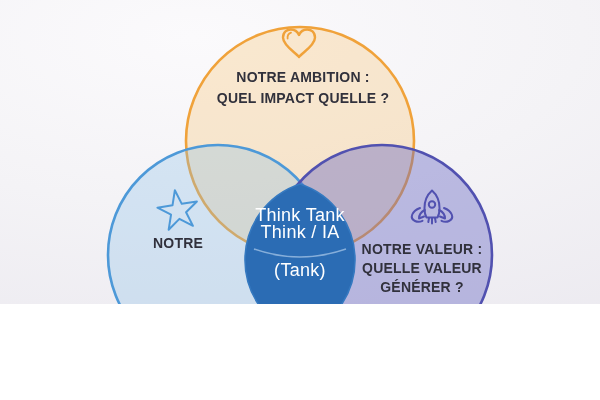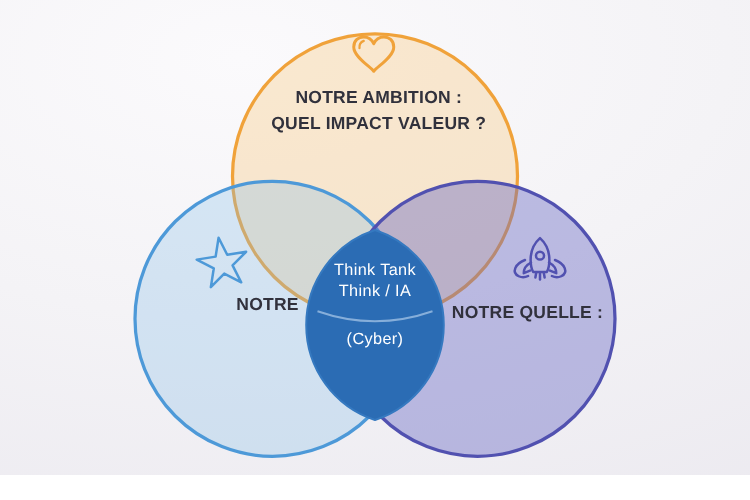--- a/index.html
+++ b/index.html
@@ -1,48 +1,48 @@
 <!DOCTYPE html>
 <html><head>
 <meta charset="utf-8">
 <style>
   html, body {
     margin: 0; padding: 0;
     font-family: "Liberation Sans", sans-serif;
   }
   .stage {
     position: relative;
-    width: 600px; height: 380px;
+    width: 600px; height: 304px;
     overflow: hidden;
     background: radial-gradient(130% 110% at 32% 12%, #fbfafc 0%, #f4f3f6 50%, #eceaf0 100%);
   }
   .venn-svg, .icon-svg {
     position: absolute;
     top: 0; left: 0;
   }
   .icon-svg { pointer-events: none; }
   .label {
     position: absolute;
     transform: translateX(-50%);
     text-align: center;
     font-weight: bold;
     font-size: 14px;
     letter-spacing: 0.2px;
     color: #31313c;
     white-space: nowrap;
   }
   .label-ambition   { line-height: 21px; }
-  .label-position   { line-height: 17.5px; margin-left: 36px; }
+  .label-position   { line-height: 17.5px; }
   .label-valeur     { line-height: 19px; }
   .lens-text {
     position: absolute;
     transform: translateX(-50%);
     text-align: center;
     font-weight: normal;
-    font-size: 13px;
+    font-size: 18px;
     letter-spacing: 0.3px;
     color: #ffffff;
     white-space: nowrap;
     line-height: 17px;
   }
 </style>
 </head>
 <body>
 
 <div class="stage">
@@ -87,33 +87,35 @@
       <path d="M32.2,25 C36,27 38,30 38,33.5 L33,31.5"></path>
 
       <path d="M22,33 L21.3,37"></path>
       <path d="M25,33 L25,38.5"></path>
       <path d="M28,33 L28.7,37"></path>
     </g>
   </svg>
 
   <div class="label label-ambition" style="left:303px; top:67px;">
     <div>NOTRE AMBITION :</div>
-    <div>QUEL IMPACT VALEUR ?</div>
+    <div>QUEL IMPACT QUELLE ?</div>
   </div>
 
   <div class="label label-position" style="left:178px; top:235px;">
     <div>NOTRE</div>
   </div>
 
   <div class="label label-valeur" style="left:422px; top:240px;">
-    <div>NOTRE QUELLE :</div>
+    <div>NOTRE VALEUR :</div>
+    <div>QUELLE VALEUR</div>
+    <div>GÉNÉRER ?</div>
   </div>
 
   <div class="lens-text" style="left:300px; top:207px;">
     <div>Think Tank</div>
     <div>Think / IA</div>
   </div>
 
   <div class="lens-text" style="left:300px; top:262px;">
-    <div>(Cyber)</div>
+    <div>(Tank)</div>
   </div>
 
 </div>
 
 </body></html>

